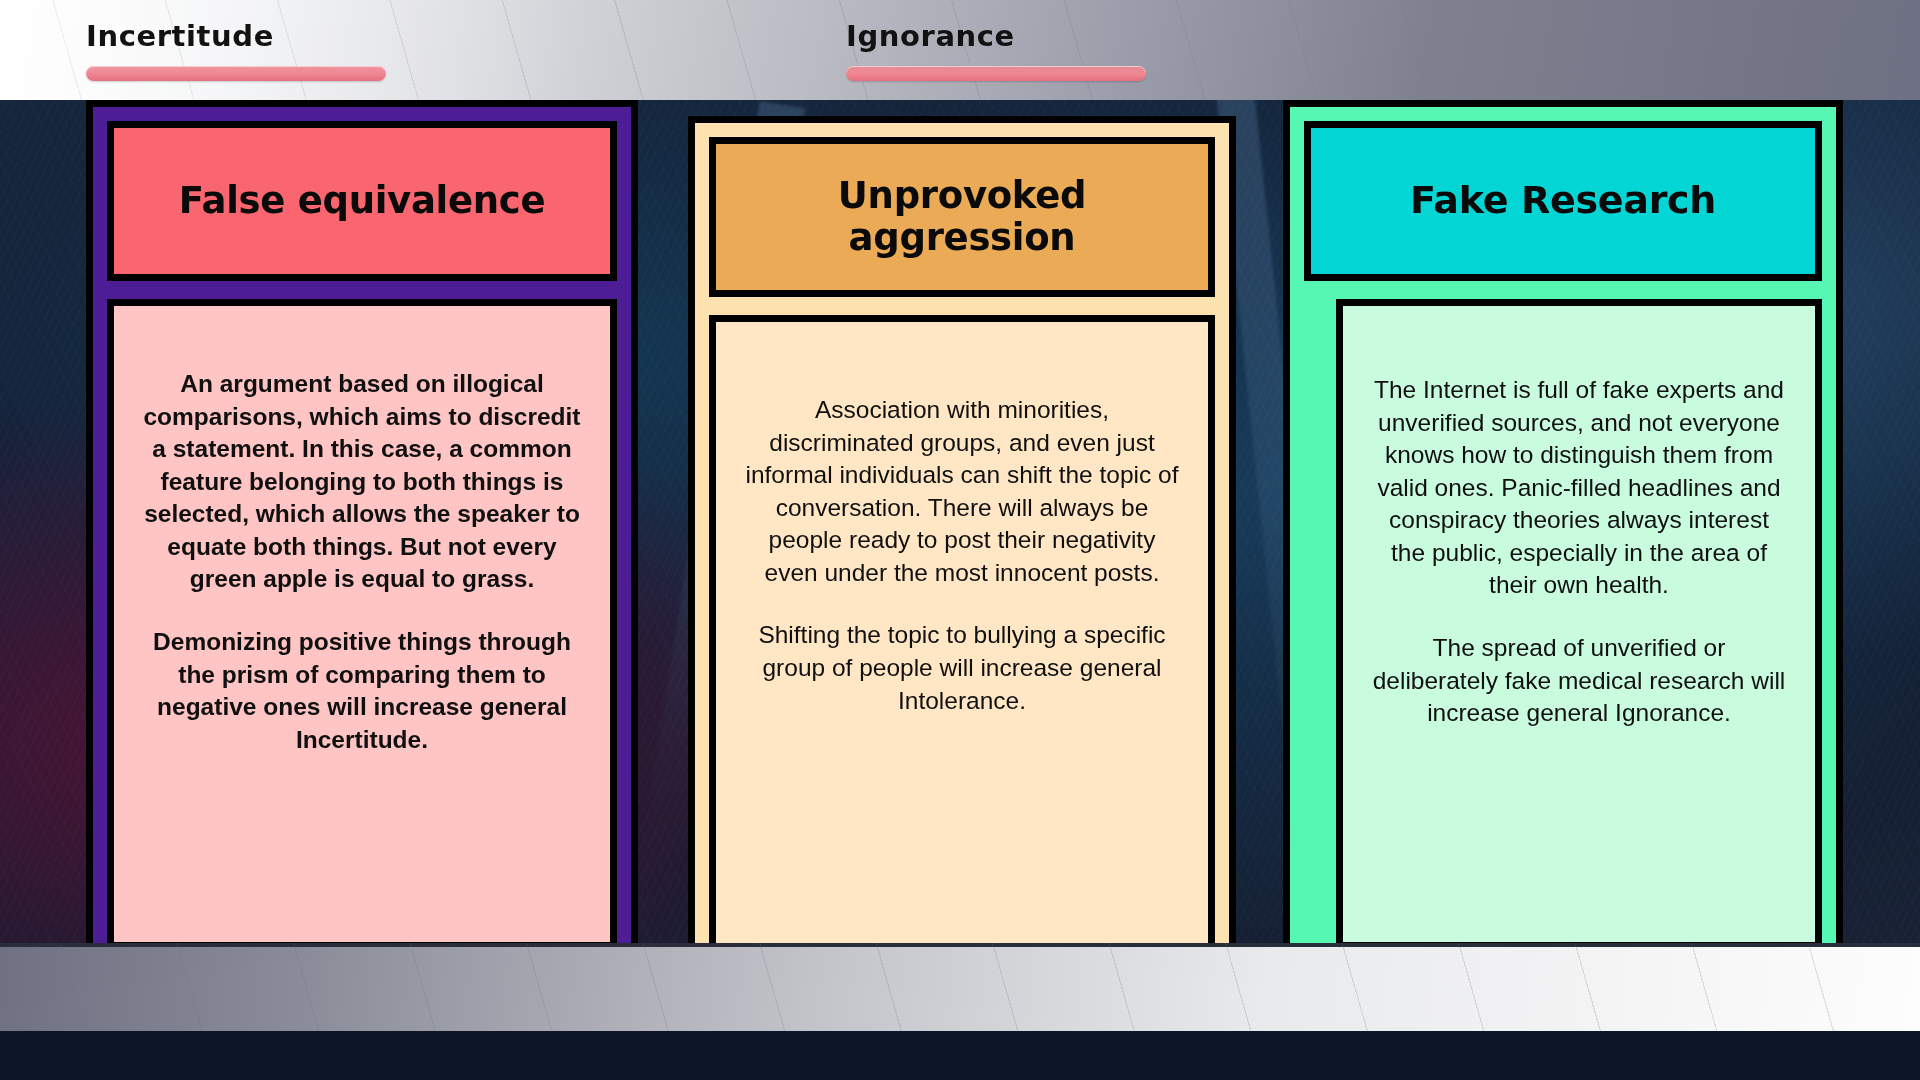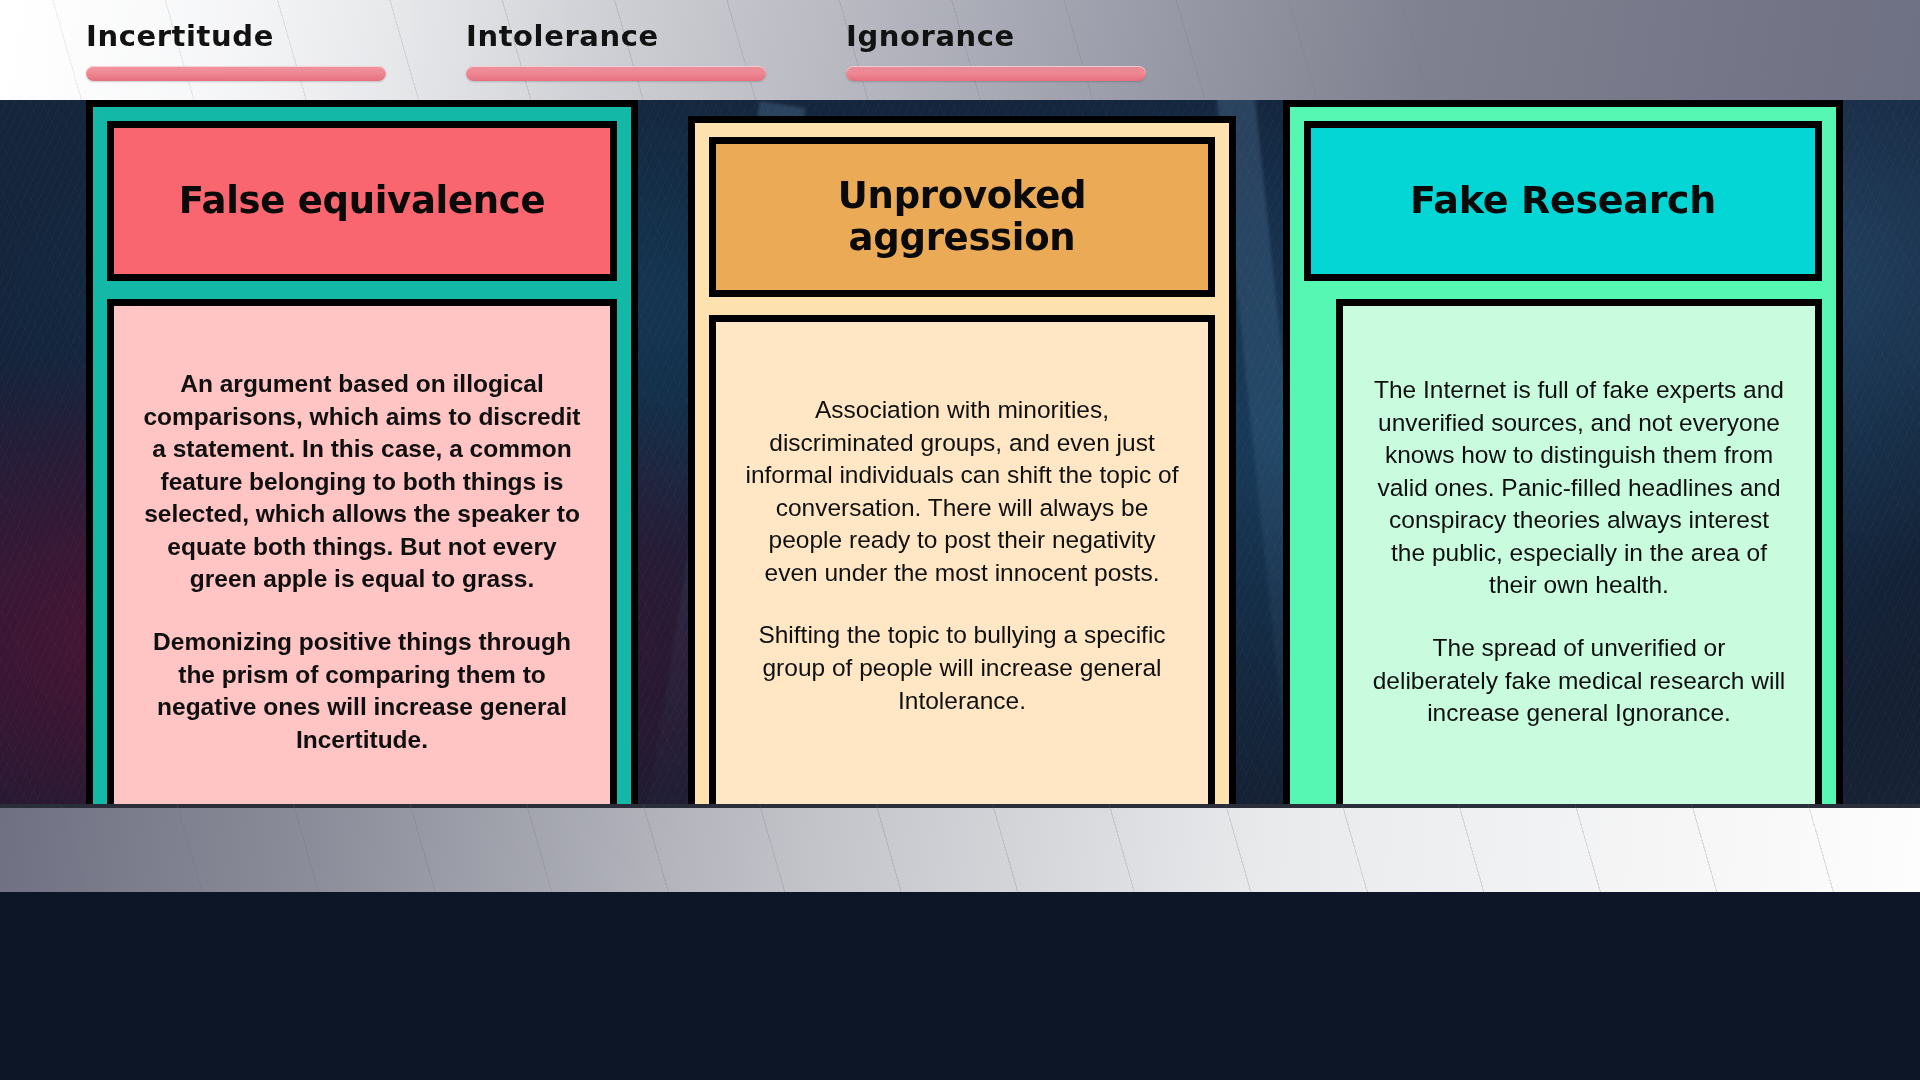--- a/index.html
+++ b/index.html
@@ -8,21 +8,21 @@
     width: 1920px;
     height: 1080px;
     overflow: hidden;
     background: #0d1626;
     font-family: "Liberation Sans", sans-serif;
   }
 
   #slide {
     position: relative;
     width: 1920px;
-    height: 892px;
+    height: 1031px;
     overflow: hidden;
     padding-left: 7px;
   }
 
   
   .backdrop {
     position: absolute;
     inset: 0;
     background:
       radial-gradient(ellipse 60% 55% at 12% 72%, rgba(82, 18, 52, .95) 0%, rgba(42, 12, 38, 0) 62%),
@@ -183,32 +183,28 @@
 
   <div class="header-band">
     <div class="band-lines"></div>
     <div class="band-sheen"></div>
 
     <div class="band-item" style="left:86px;  width:300px;">
       <div class="band-label">Incertitude</div>
       <div class="band-bar" style="background: linear-gradient(rgba(239, 135, 147, 0.867) 0%, rgb(239, 135, 147) 50%, rgb(228, 112, 127) 100%);"></div>
     </div>
 
-    <div class="band-item" style="left:466px; width:300px;">
-      <div class="band-label">Intolerance</div>
-      <div class="band-bar" style="background: linear-gradient(rgba(239, 135, 147, 0.867) 0%, rgb(239, 135, 147) 50%, rgb(228, 112, 127) 100%);"></div>
-    </div>
 
     <div class="band-item" style="left:846px; width:300px;">
       <div class="band-label">Ignorance</div>
       <div class="band-bar" style="background: linear-gradient(rgba(239, 135, 147, 0.867) 0%, rgb(239, 135, 147) 50%, rgb(228, 112, 127) 100%);"></div>
     </div>
   </div>
 
-  <div class="card" id="card-incertitude" style="background: #14b8a6;">
+  <div class="card" id="card-incertitude" style="background: #4c1d95;">
     <div class="card-header" style="background: rgb(249, 102, 111);">
       <div class="card-title">False equivalence</div>
     </div>
     <div class="card-body" style="background: rgb(255, 196, 196);">
       <p class="card-para">An argument based on illogical comparisons, which aims to discredit a statement. In this case, a common feature belonging to both things is selected, which allows the speaker to equate both things. But not every green apple is equal to grass.</p>
       <p class="card-para">Demonizing positive things through the prism of comparing them to negative ones will increase general Incertitude.</p>
     </div>
   </div>
 
   <div class="card" id="card-intolerance" style="background: rgb(253, 226, 176);">

